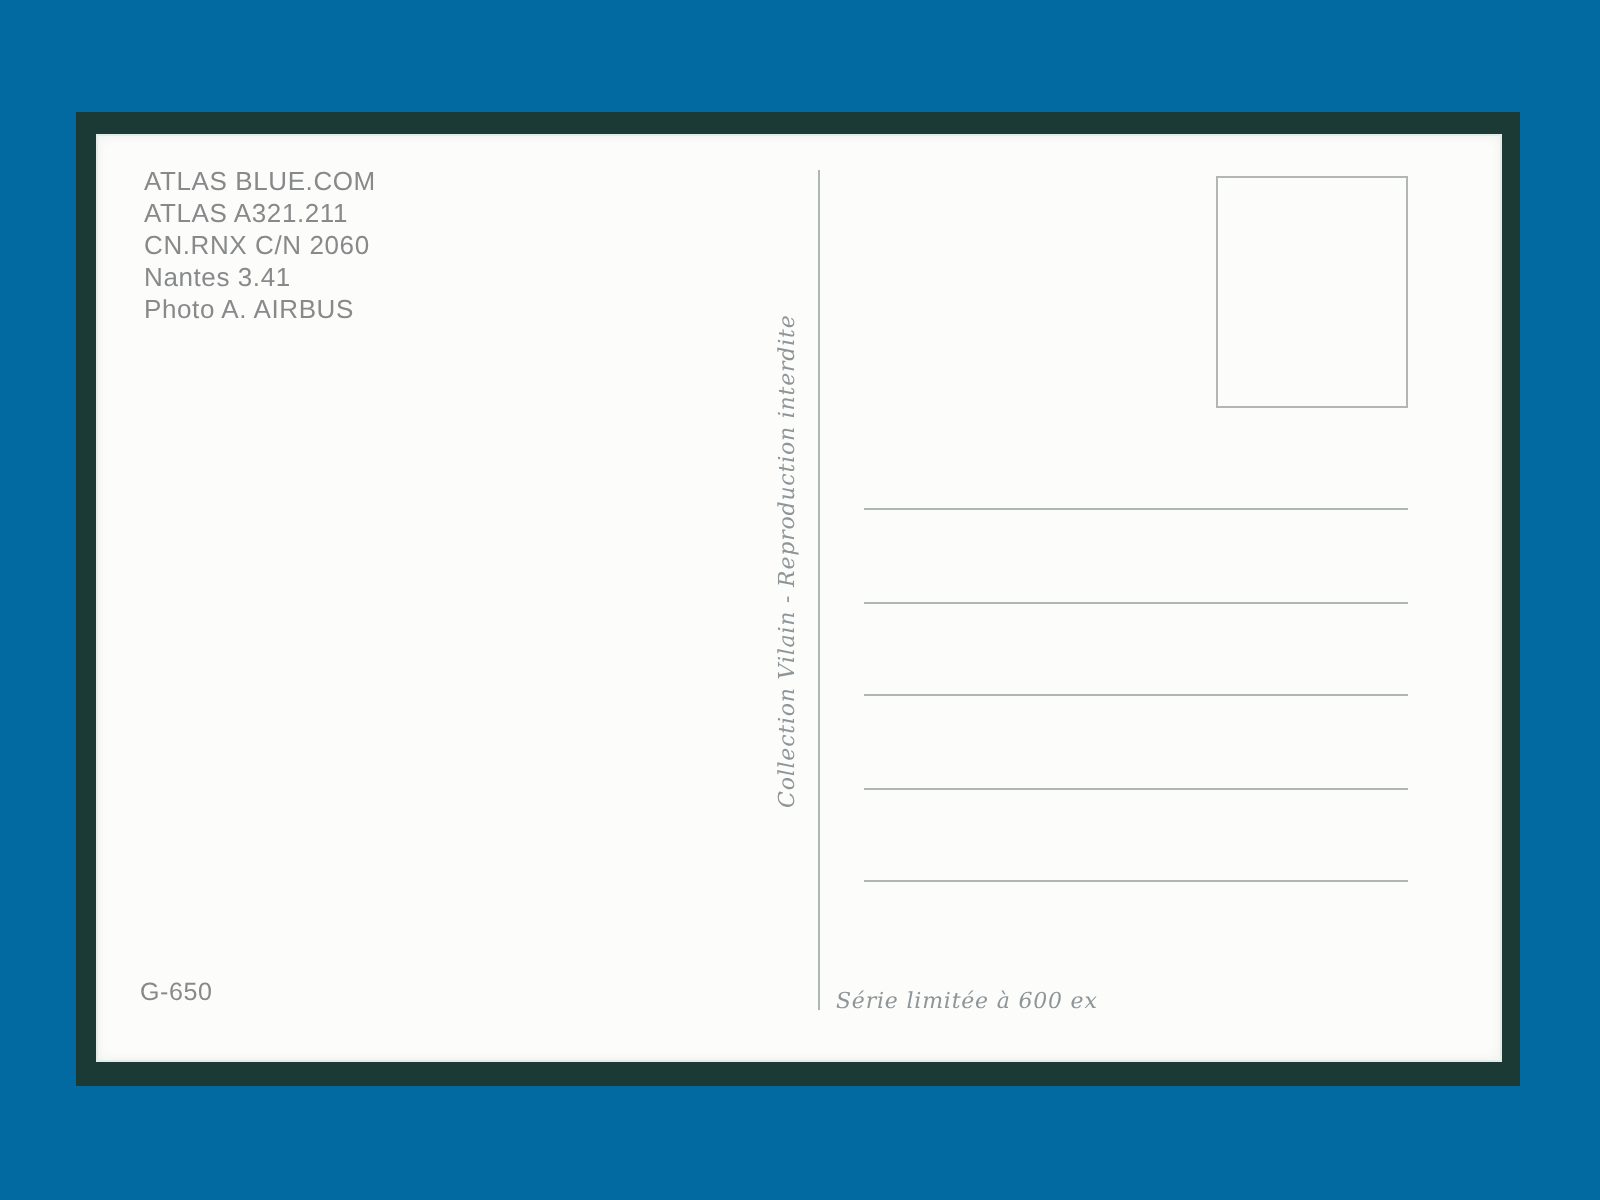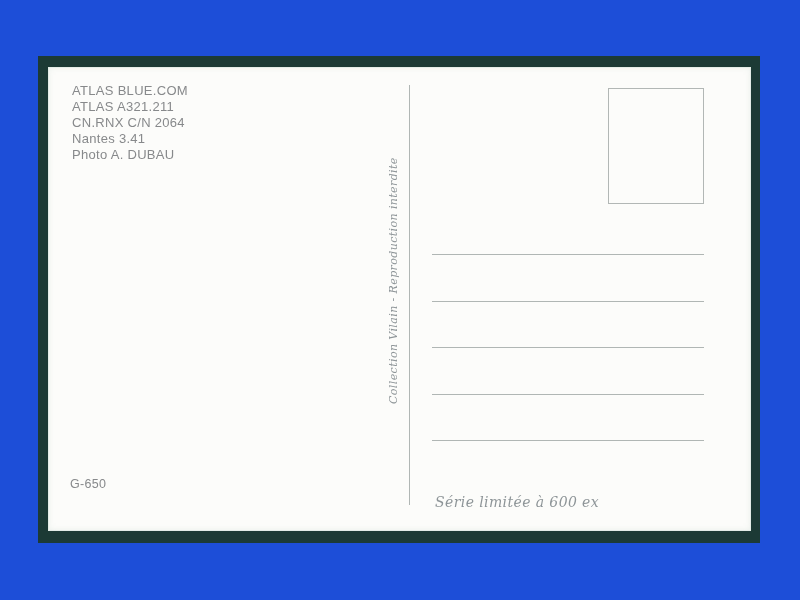--- a/index.html
+++ b/index.html
@@ -8,21 +8,21 @@
     width: 800px;
     height: 600px;
     background: #ffffff;
     font-family: "Liberation Sans", sans-serif;
     overflow: hidden;
   }
   .page {
     position: relative;
     width: 800px;
     height: 600px;
-    background: #1d4ed8;
+    background: #0369a1;
   }
   .postcard-frame {
     position: absolute;
     left: 38px;
     top: 56px;
     width: 722px;
     height: 487px;
     background: #1c3a35;
   }
   .postcard {
@@ -84,50 +84,50 @@
   .address-line {
     position: absolute;
     left: 0;
     width: 272px;
     height: 1px;
     background: #b0b6b4;
   }
   .reference-code {
     position: absolute;
     left: 22px;
-    top: 410px;
+    top: 422px;
     color: #87898b;
     font-size: 12.5px;
     letter-spacing: 0.3px;
   }
   .edition-note {
     position: absolute;
-    left: 387px;
+    left: 370px;
     top: 427px;
     font-family: "DejaVu Serif", serif;
     font-style: italic;
-    font-size: 14px;
+    font-size: 11px;
     letter-spacing: 0.4px;
     color: #8e9598;
     white-space: nowrap;
   }
 </style>
 </head>
 <body>
 
 <div class="page">
   <div class="postcard-frame">
     <div class="postcard">
 
       <div class="info-block">
         <div>ATLAS BLUE.COM</div>
         <div>ATLAS A321.211</div>
-        <div>CN.RNX C/N 2064</div>
+        <div>CN.RNX C/N 2060</div>
         <div>Nantes 3.41</div>
-        <div>Photo A. DUBAU</div>
+        <div>Photo A. AIRBUS</div>
       </div>
 
       <div class="stamp-box"></div>
 
       <div class="vertical-divider"></div>
 
       <div class="vertical-credit">Collection Vilain - Reproduction interdite</div>
 
       <div class="address-lines">
           <div class="address-line" style="top: 187px;"></div>

